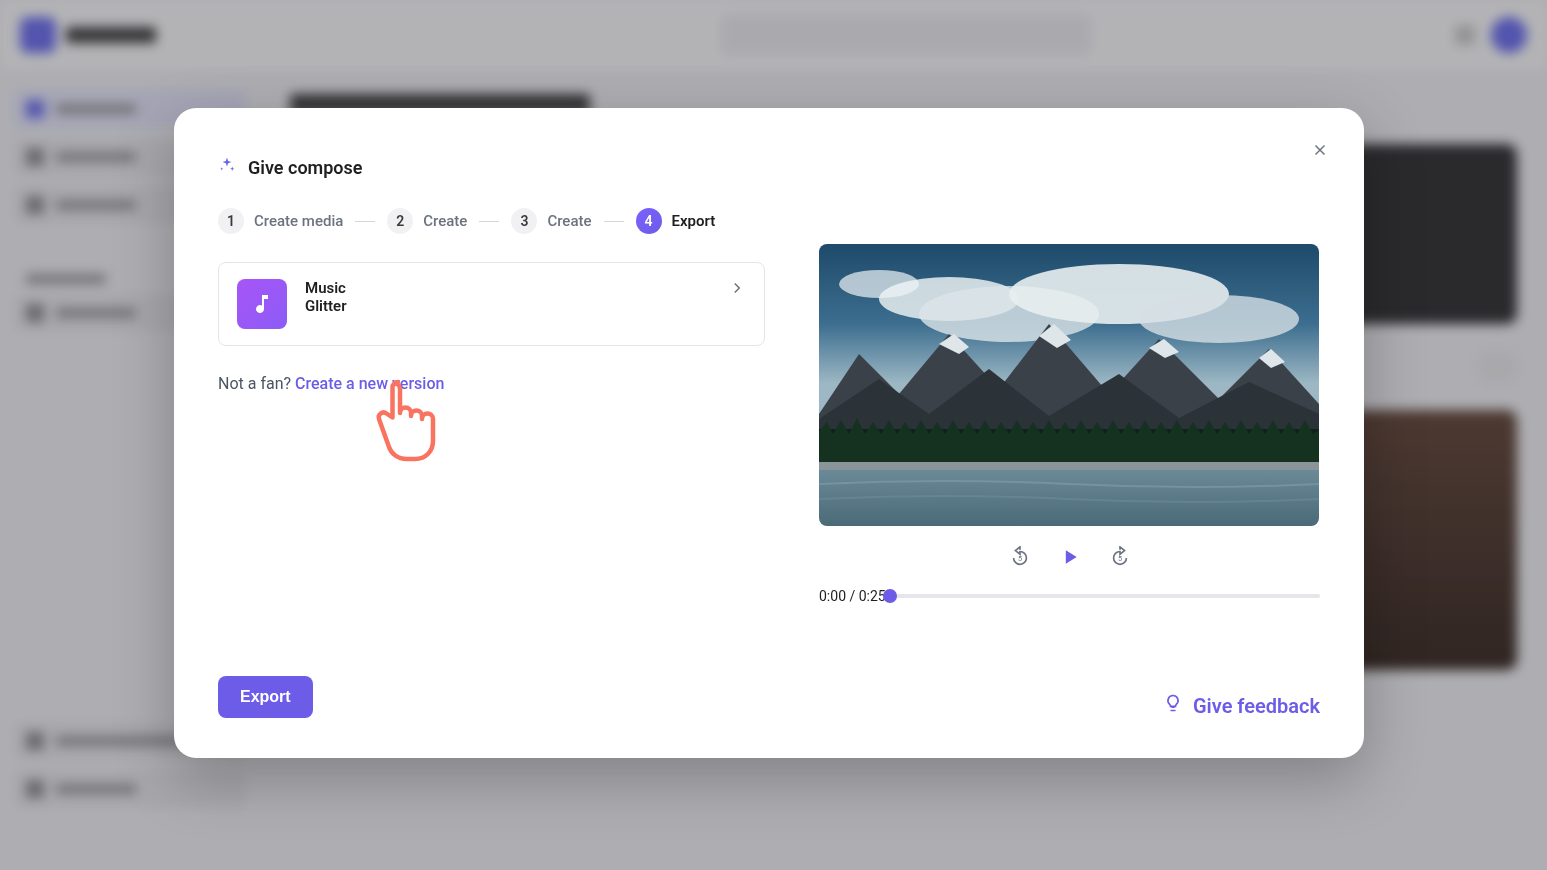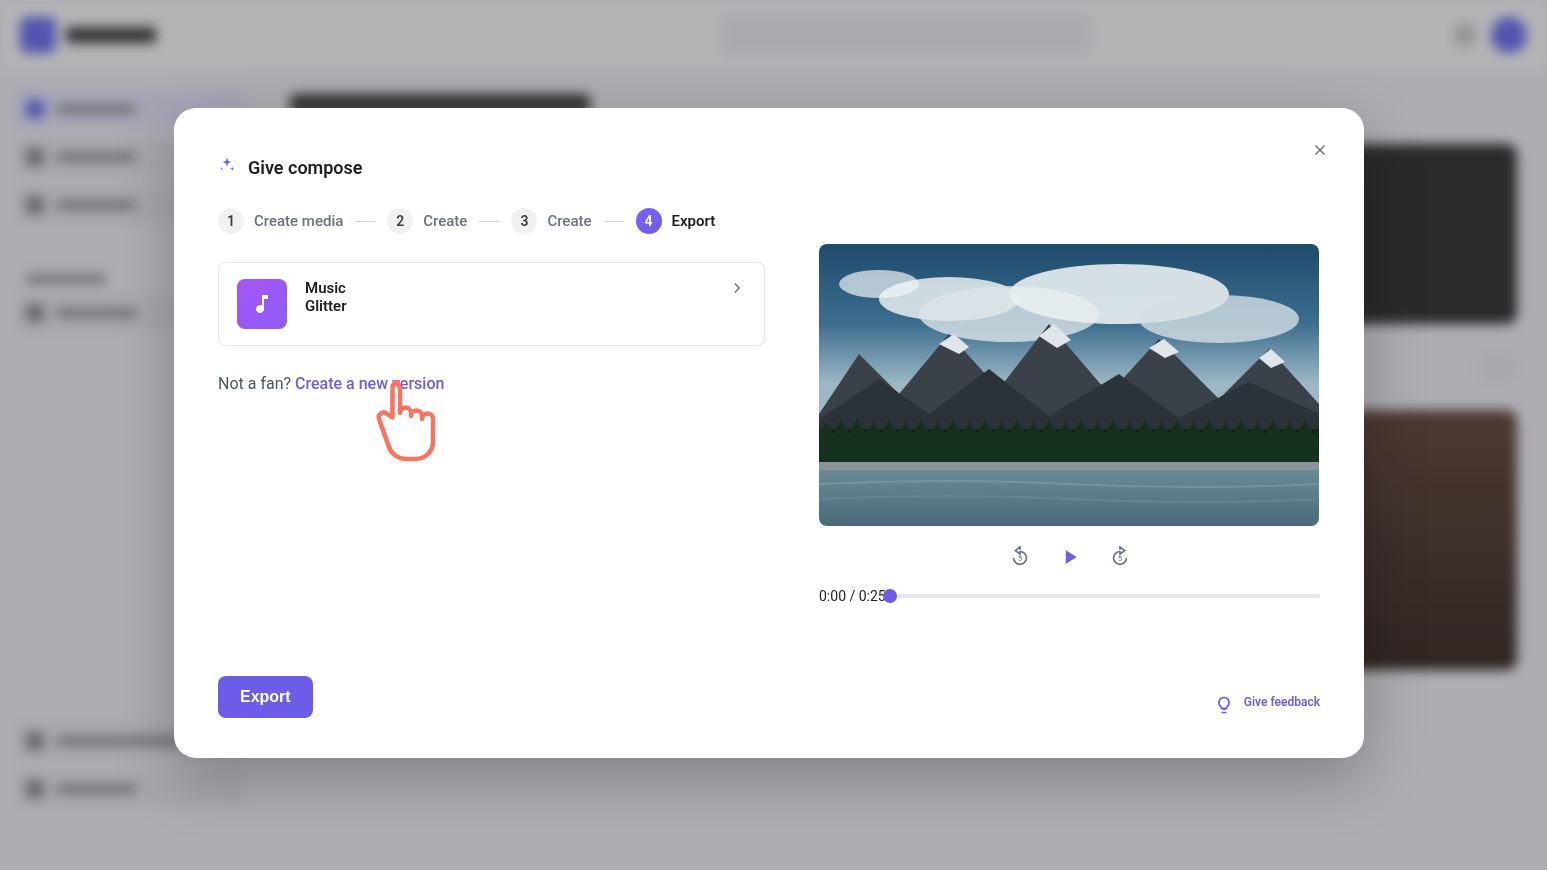--- a/index.html
+++ b/index.html
@@ -168,23 +168,23 @@
   .scrub-thumb {
     position:absolute; left: 0; top: 50%; transform: translate(-50%,-50%);
     width: 14px; height: 14px; border-radius: 50%;
     background: #6c5ce7;
   }
 
   .feedback-row {
     position: absolute;
     right: 44px;
     bottom: 40px;
-    display:flex; align-items:flex-start; gap: 10px;
+    display:flex; align-items:flex-end; gap: 10px;
     color: #6c5ce7;
-    font-size: 12px; font-weight: 600;
+    font-size: 20px; font-weight: 600;
     cursor: pointer;
   }
 </style>
 </head>
 <body>
 
 <div class="bg-app">
   <div class="bg-header">
     <div class="bg-logo">
       <div class="bg-logo-square"></div>

